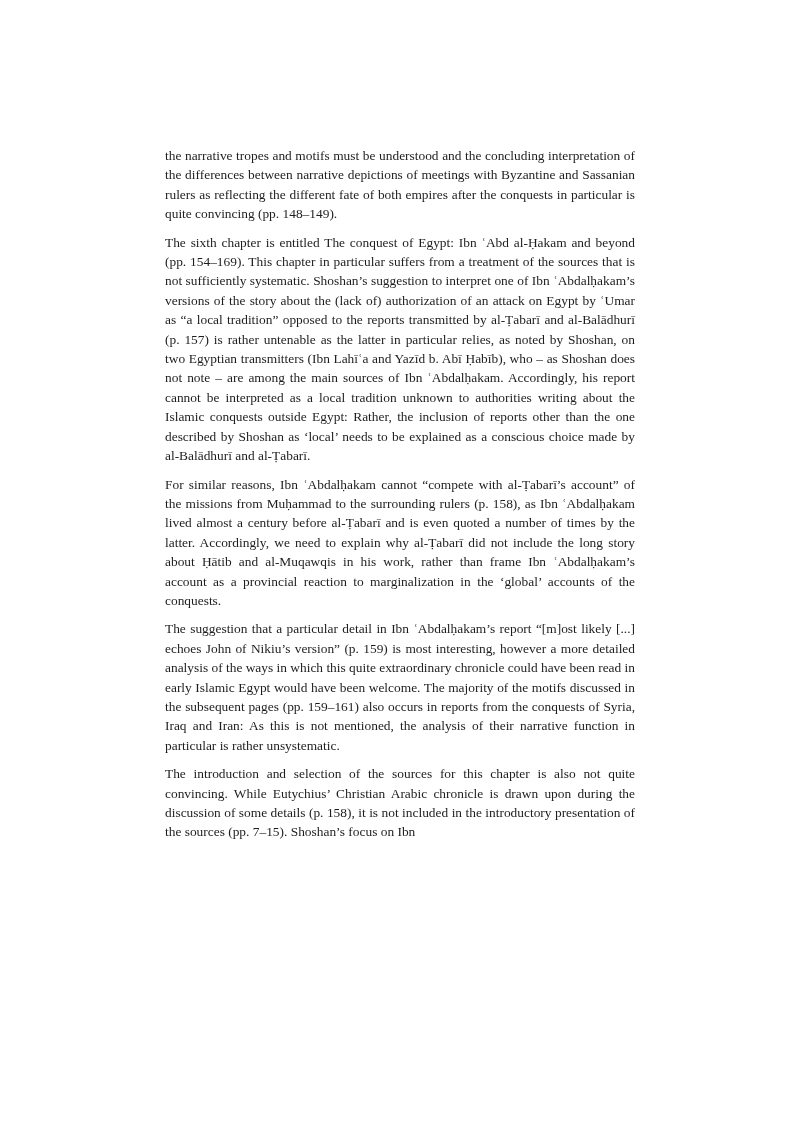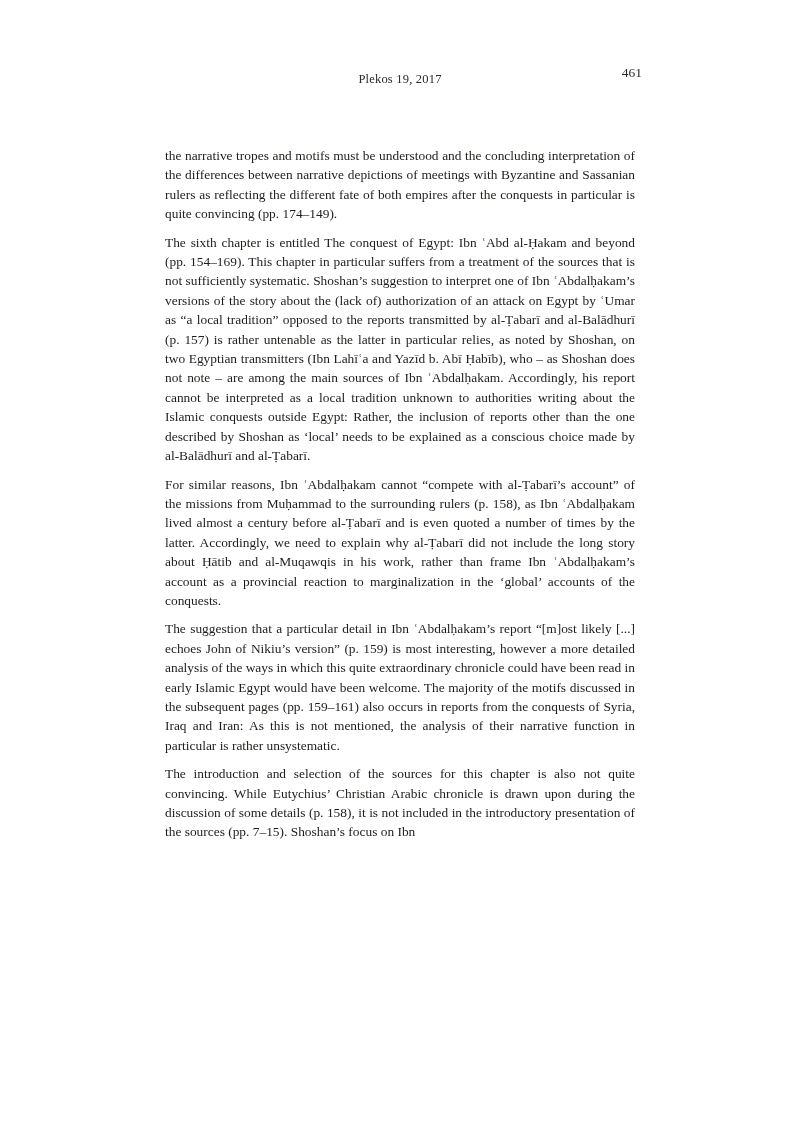--- a/index.html
+++ b/index.html
@@ -51,28 +51,24 @@
     padding: 0;
   }
   .seg-italic {
   }
 </style>
 </head>
 <body>
 
 <div class="page">
 
-  <div class="page-header">
-    <span class="journal-title">Plekos 19, 2017</span>
-    <span class="page-number">461</span>
-  </div>
 
   <div class="document-body">
 
-    <p><span>the narrative tropes and motifs must be understood and the concluding interpretation of the differences between narrative depictions of meetings with Byzantine and Sassanian rulers as reflecting the different fate of both empires after the conquests in particular is quite convincing (pp. 174–149).</span></p>
+    <p><span>the narrative tropes and motifs must be understood and the concluding interpretation of the differences between narrative depictions of meetings with Byzantine and Sassanian rulers as reflecting the different fate of both empires after the conquests in particular is quite convincing (pp. 148–149).</span></p>
 
     <p><span>The sixth chapter is entitled </span><span class="seg-italic">The conquest of Egypt: Ibn ʿAbd al-Ḥakam and beyond</span><span> (pp. 154–169). This chapter in particular suffers from a treatment of the sources that is not sufficiently systematic. Shoshan’s suggestion to interpret one of Ibn ʿAbdalḥakam’s versions of the story about the (lack of) authorization of an attack on Egypt by ʿUmar as “a local tradition” opposed to the reports transmitted by al-Ṭabarī and al-Balādhurī (p. 157) is rather untenable as the latter in particular relies, as noted by Shoshan, on two Egyptian transmitters (Ibn Lahīʿa and Yazīd b. Abī Ḥabīb), who – as Shoshan does not note – are among the main sources of Ibn ʿAbdalḥakam. Accordingly, his report cannot be interpreted as a local tradition unknown to authorities writing about the Islamic conquests outside Egypt: Rather, the inclusion of reports other than the one described by Shoshan as ‘local’ needs to be explained as a conscious choice made by al-Balādhurī and al-Ṭabarī.</span></p>
 
     <p><span>For similar reasons, Ibn ʿAbdalḥakam cannot “compete with al-Ṭabarī’s account” of the missions from Muḥammad to the surrounding rulers (p. 158), as Ibn ʿAbdalḥakam lived almost a century before al-Ṭabarī and is even quoted a number of times by the latter. Accordingly, we need to explain why al-Ṭabarī did not include the long story about Ḥātib and al-Muqawqis in his work, rather than frame Ibn ʿAbdalḥakam’s account as a provincial reaction to marginalization in the ‘global’ accounts of the conquests.</span></p>
 
     <p><span>The suggestion that a particular detail in Ibn ʿAbdalḥakam’s report “[m]ost likely [...] echoes John of Nikiu’s version” (p. 159) is most interesting, however a more detailed analysis of the ways in which this quite extraordinary chronicle could have been read in early Islamic Egypt would have been welcome. The majority of the motifs discussed in the subsequent pages (pp. 159–161) also occurs in reports from the conquests of Syria, Iraq and Iran: As this is not mentioned, the analysis of their narrative function in particular is rather unsystematic.</span></p>
 
     <p><span>The introduction and selection of the sources for this chapter is also not quite convincing. While Eutychius’ Christian Arabic chronicle is drawn upon during the discussion of some details (p. 158), it is not included in the introductory presentation of the sources (pp. 7–15). Shoshan’s focus on Ibn</span></p>
 
   </div>

